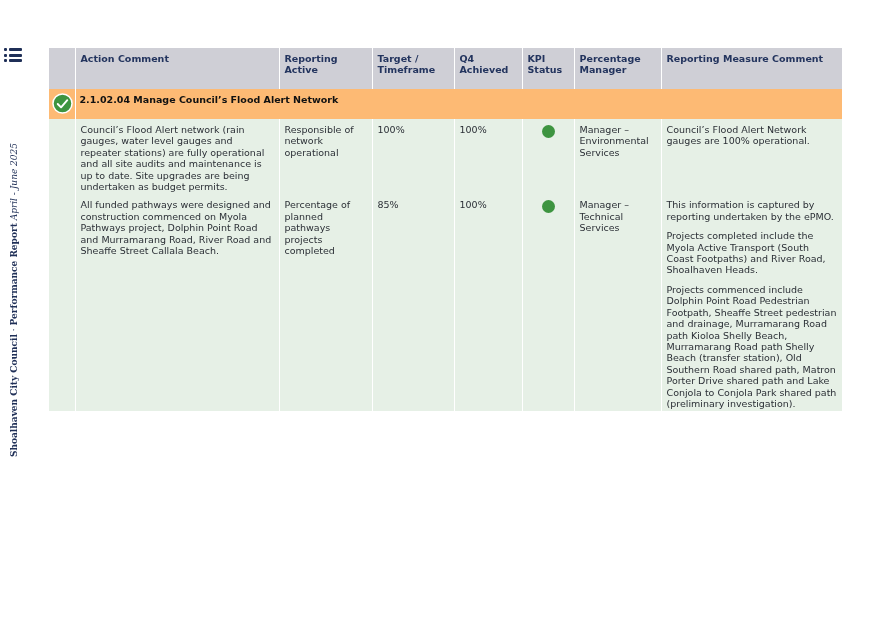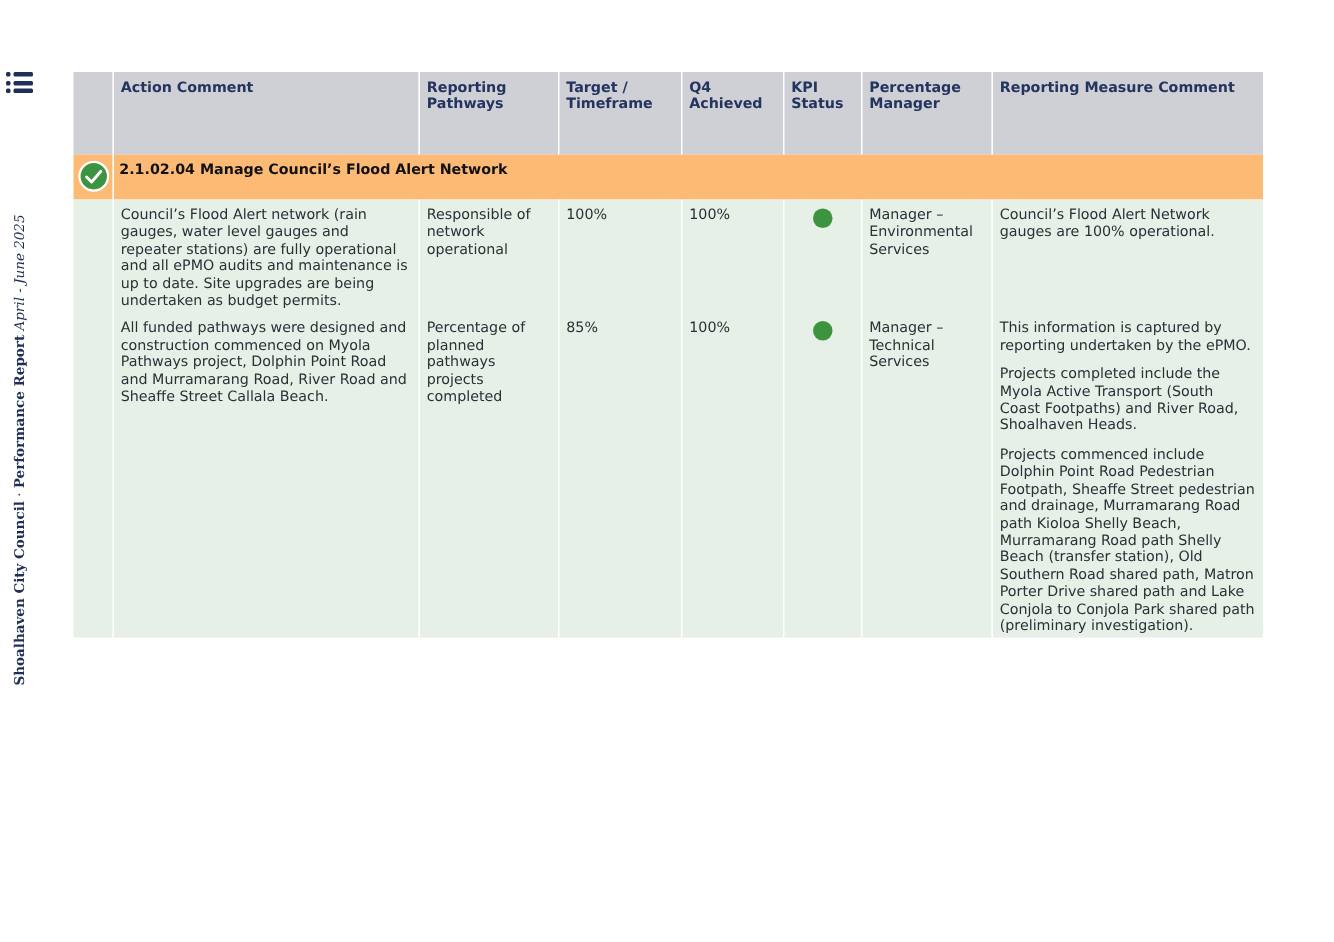--- a/index.html
+++ b/index.html
@@ -25,21 +25,21 @@
   table.report {
     position: absolute; left: 49px; top: 48px; width: 793px;
     border-collapse: collapse; table-layout: fixed;
     font-size: 9.5px; line-height: 11.4px;
   }
   table.report th, table.report td { border-right: 1.5px solid #ffffff; vertical-align: top; }
   table.report th:last-child, table.report td:last-child { border-right: none; }
 
   thead th {
     background: #cfcfd6; color: #23345e; text-align: left; font-weight: bold;
-    padding: 5px 5px 0 5px; height: 55px; font-size: 9.5px; line-height: 11.4px;
+    padding: 5px 5px 0 5px; height: 41px; font-size: 9.5px; line-height: 11.4px;
   }
   tr.group td {
     background: #fdba74; font-weight: bold; color: #111;
     height: 30px; padding: 5px 4px 0 4px; border-right: none;
   }
   tr.group td.check-cell { border-right: 1.5px solid #ffffff; padding: 4px 2px 0 3px; }
   .check-icon { width: 21px; height: 21px; display: block; }
   tr.detail td { background: #e6f0e6; padding: 5px 4px 2px 5px; }
   tr.detail td.blank { padding: 0; }
   tr.detail td p + p { margin-top: 8px; }
@@ -77,42 +77,42 @@
       <col style="width:82px">
     <col style="width:68px">
       <col style="width:52px">
       <col style="width:87px">
       <col style="width:181px">
   </colgroup>
   <thead>
     <tr>
       <th></th>
       <th>Action Comment</th>
-      <th>Reporting Pathways</th>
+      <th>Reporting Active</th>
       <th>Target / Timeframe</th>
       <th>Q4 Achieved</th>
       <th>KPI Status</th>
       <th>Percentage Manager</th>
       <th>Reporting Measure Comment</th>
     </tr>
   </thead>
   <tbody>
 
     <tr class="group">
       <td class="check-cell">
         <svg class="check-icon" viewBox="0 0 22 22">
           <circle cx="11" cy="11" r="10" fill="#3d9440" stroke="#ffffff" stroke-width="1.6"></circle>
           <path d="M6 11.5 L9.5 15 L16 7.5" fill="none" stroke="#ffffff" stroke-width="2" stroke-linecap="round" stroke-linejoin="round"></path>
         </svg>
       </td>
       <td colspan="7">2.1.02.04 Manage Council’s Flood Alert Network</td>
     </tr>
     <tr class="detail">
       <td class="blank"></td>
-      <td>Council’s Flood Alert network (rain gauges, water level gauges and repeater stations) are fully operational and all ePMO audits and maintenance is up to date. Site upgrades are being undertaken as budget permits.</td>
+      <td>Council’s Flood Alert network (rain gauges, water level gauges and repeater stations) are fully operational and all site audits and maintenance is up to date. Site upgrades are being undertaken as budget permits.</td>
       <td>Responsible of network operational</td>
       <td>100%</td>
       <td>100%</td>
       <td>
           <span class="kpi-dot" style="background: rgb(61, 148, 64);"></span>
         </td>
       <td>Manager – Environmental Services</td>
       <td>
         <p>Council’s Flood Alert Network gauges are 100% operational.</p>
       </td>

